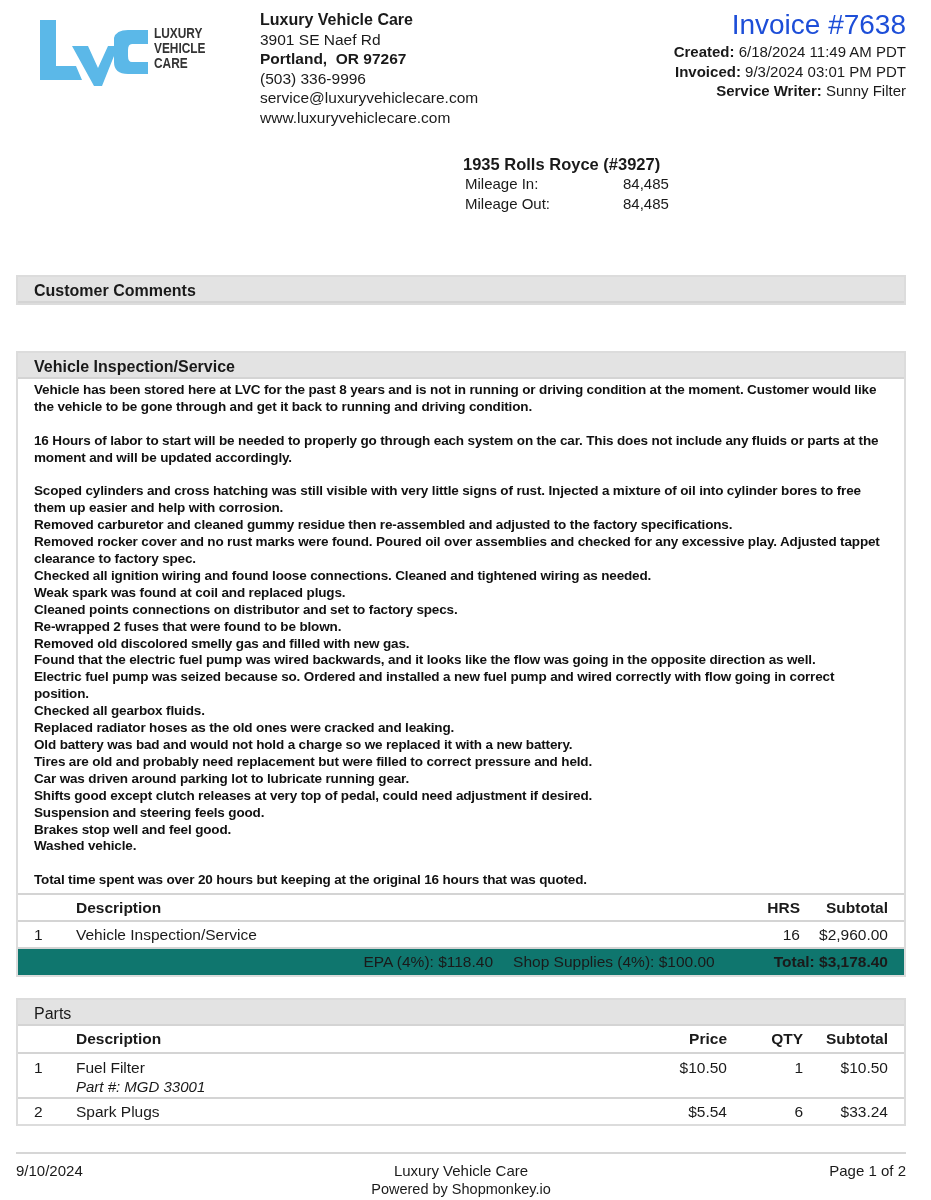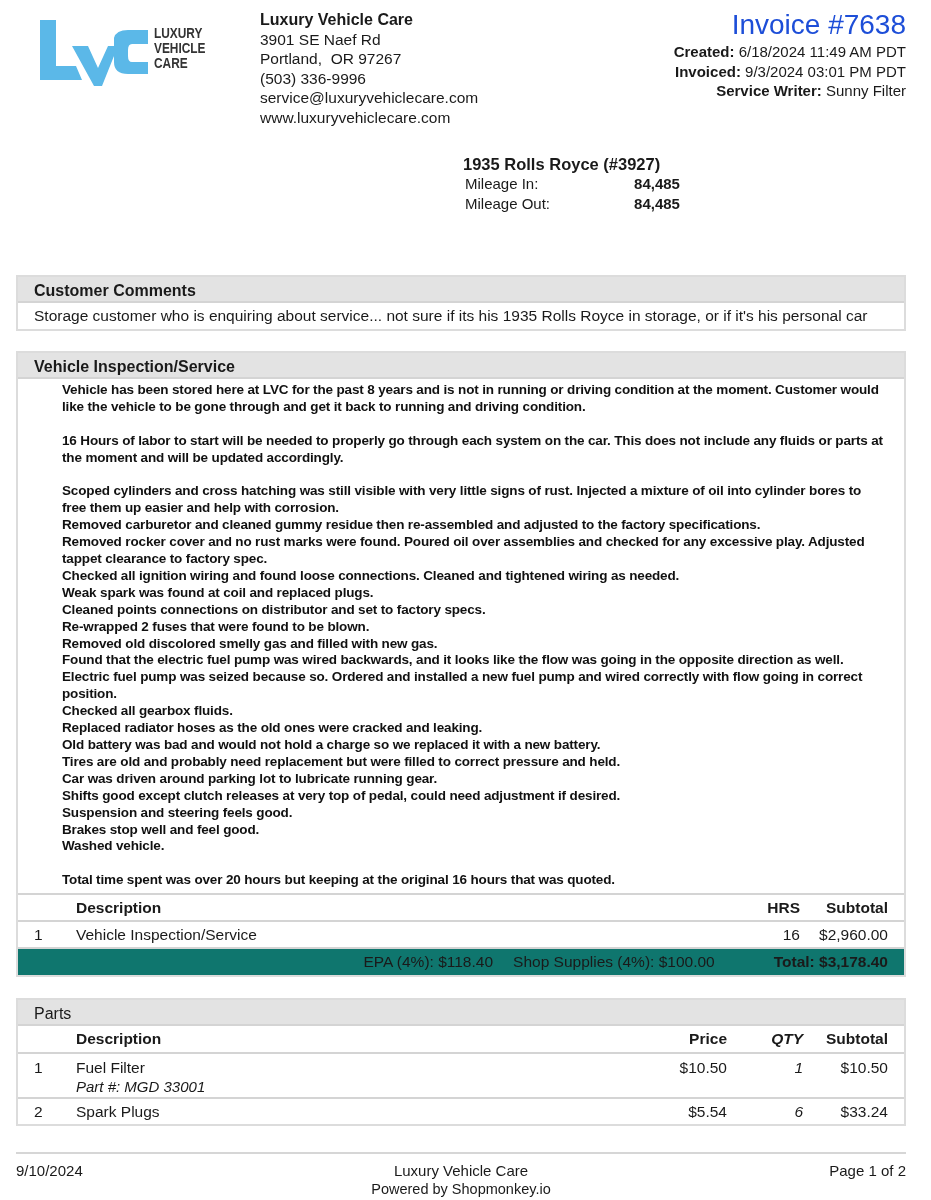--- a/index.html
+++ b/index.html
@@ -35,21 +35,21 @@
     }
     .invoice-title { font-size: 28px; line-height: 34px; margin-bottom: 0px; color: #1d4ed8; }
     .invoice-head b { font-weight: bold; }
 
     .vehicle {
       position: absolute; left: 463px; top: 154px; width: 240px;
     }
     .vehicle-title { font-weight: bold; font-size: 16.5px; line-height: 20px; }
     .mileage-row { display: flex; font-size: 15px; line-height: 20px; }
     .mileage-row .lbl { width: 160px; padding-left: 2px; }
-    .mileage-row .val { width: 68px; text-align: center; font-weight: bold; }
+    .mileage-row .val { width: 68px; text-align: left; }
 
     
     .section {
       position: absolute; left: 16px; width: 890px;
       border: 2px solid #dcdcdc;
     }
     .section-header {
       background: #e3e3e3;
       font-size: 16px; line-height: 24px;
       padding: 2px 16px 0 16px;
@@ -61,21 +61,20 @@
     .comments .body {
       font-size: 15.5px; line-height: 26px; padding: 0 16px; height: 26px;
       white-space: nowrap; overflow: hidden;
     }
 
     .inspection { top: 351px; }
     .insp-notes {
       font-size: 13.5px; line-height: 16.9px; padding: 3px 16px 4px 16px;
       font-weight: bold; color: #111;
       letter-spacing: -0.15px;
-      margin-left: 28px;
     }
     .insp-notes p { white-space: normal; }
     .insp-notes .gap { height: 16.9px; }
 
     .labor-table { width: 100%; border-collapse: collapse; font-size: 15.5px; }
     .labor-table th, .labor-table td { height: 27px; padding: 0 16px; }
     .labor-table th { font-weight: bold; text-align: left; border-top: 2px solid #d4d4d4; border-bottom: 2px solid #d4d4d4; }
     .labor-table .num { width: 42px; padding-right: 0; }
     .labor-table .hrs { width: 46px; padding: 0 0 0 0; text-align: right; }
     .labor-table .sub { width: 104px; padding-left: 0; text-align: right; }
@@ -87,21 +86,21 @@
 
     .parts { top: 998px; }
     .parts-table { width: 100%; border-collapse: collapse; font-size: 15.5px; }
     .parts-table th, .parts-table td { padding: 0 16px; vertical-align: top; }
     .parts-table th { font-weight: bold; height: 27px; vertical-align: middle; text-align: left; border-bottom: 2px solid #d4d4d4; }
     .parts-table td { padding-top: 4px; line-height: 19px; }
     .parts-table tr.row1 td { height: 45px; border-bottom: 2px solid #d4d4d4; }
     .parts-table tr.row2 td { height: 26px; padding-top: 3px; }
     .parts-table .num { width: 42px; padding-right: 0; }
     .parts-table .price { width: 100px; text-align: right; padding: 4px 0 0 0; }
-    .parts-table .qty { width: 76px; text-align: right; padding: 4px 0 0 0; font-style: italic; }
+    .parts-table .qty { width: 76px; text-align: right; padding: 4px 0 0 0; }
     .parts-table .sub { width: 101px; text-align: right; padding-left: 0; }
     .parts-table th.price, .parts-table th.qty, .parts-table th.sub { padding-top: 0; text-align: right; }
     .part-no { font-style: italic; font-size: 15px; }
 
     
     .footer-line {
       position: absolute; left: 16px; width: 890px; top: 1152px;
       border-top: 2px solid #d6d6d6;
     }
     .footer {
@@ -128,21 +127,21 @@
   <div class="logo-text">
     <div>LUXURY</div>
     <div>VEHICLE</div>
     <div>CARE</div>
   </div>
 </div>
 
 <div class="company">
   <div class="name">Luxury Vehicle Care</div>
   <div>3901 SE Naef Rd</div>
-  <div style="white-space:pre;">Portland,  OR 97267</div>
+  <div style="white-space:pre;font-weight:bold;">Portland,  OR 97267</div>
   <div>(503) 336-9996</div>
   <div>service@luxuryvehiclecare.com</div>
   <div>www.luxuryvehiclecare.com</div>
 </div>
 
 <div class="invoice-head">
   <div class="invoice-title">Invoice #7638</div>
   <div><b>Created:</b><span> 6/18/2024 11:49 AM PDT</span></div>
   <div><b>Invoiced:</b><span> 9/3/2024 03:01 PM PDT</span></div>
   <div><b>Service Writer:</b><span> Sunny Filter</span></div>
@@ -155,21 +154,20 @@
     <span class="val">84,485</span>
   </div>
   <div class="mileage-row">
     <span class="lbl">Mileage Out:</span>
     <span class="val">84,485</span>
   </div>
 </div>
 
 <div class="section comments">
   <div class="section-header">Customer Comments</div>
-  <div class="body">Storage customer who is enquiring about service... not sure if its his 1935 Rolls Royce in storage, or if it's his personal car</div>
 </div>
 
 <div class="section inspection">
   <div class="section-header">Vehicle Inspection/Service</div>
   <div class="insp-notes">
     <p>Vehicle has been stored here at LVC for the past 8 years and is not in running or driving condition at the moment. Customer would like the vehicle to be gone through and get it back to running and driving condition.</p>
     <div class="gap"></div>
     <p>16 Hours of labor to start will be needed to properly go through each system on the car. This does not include any fluids or parts at the moment and will be updated accordingly.</p>
     <div class="gap"></div>
     <div id="work-lines">

